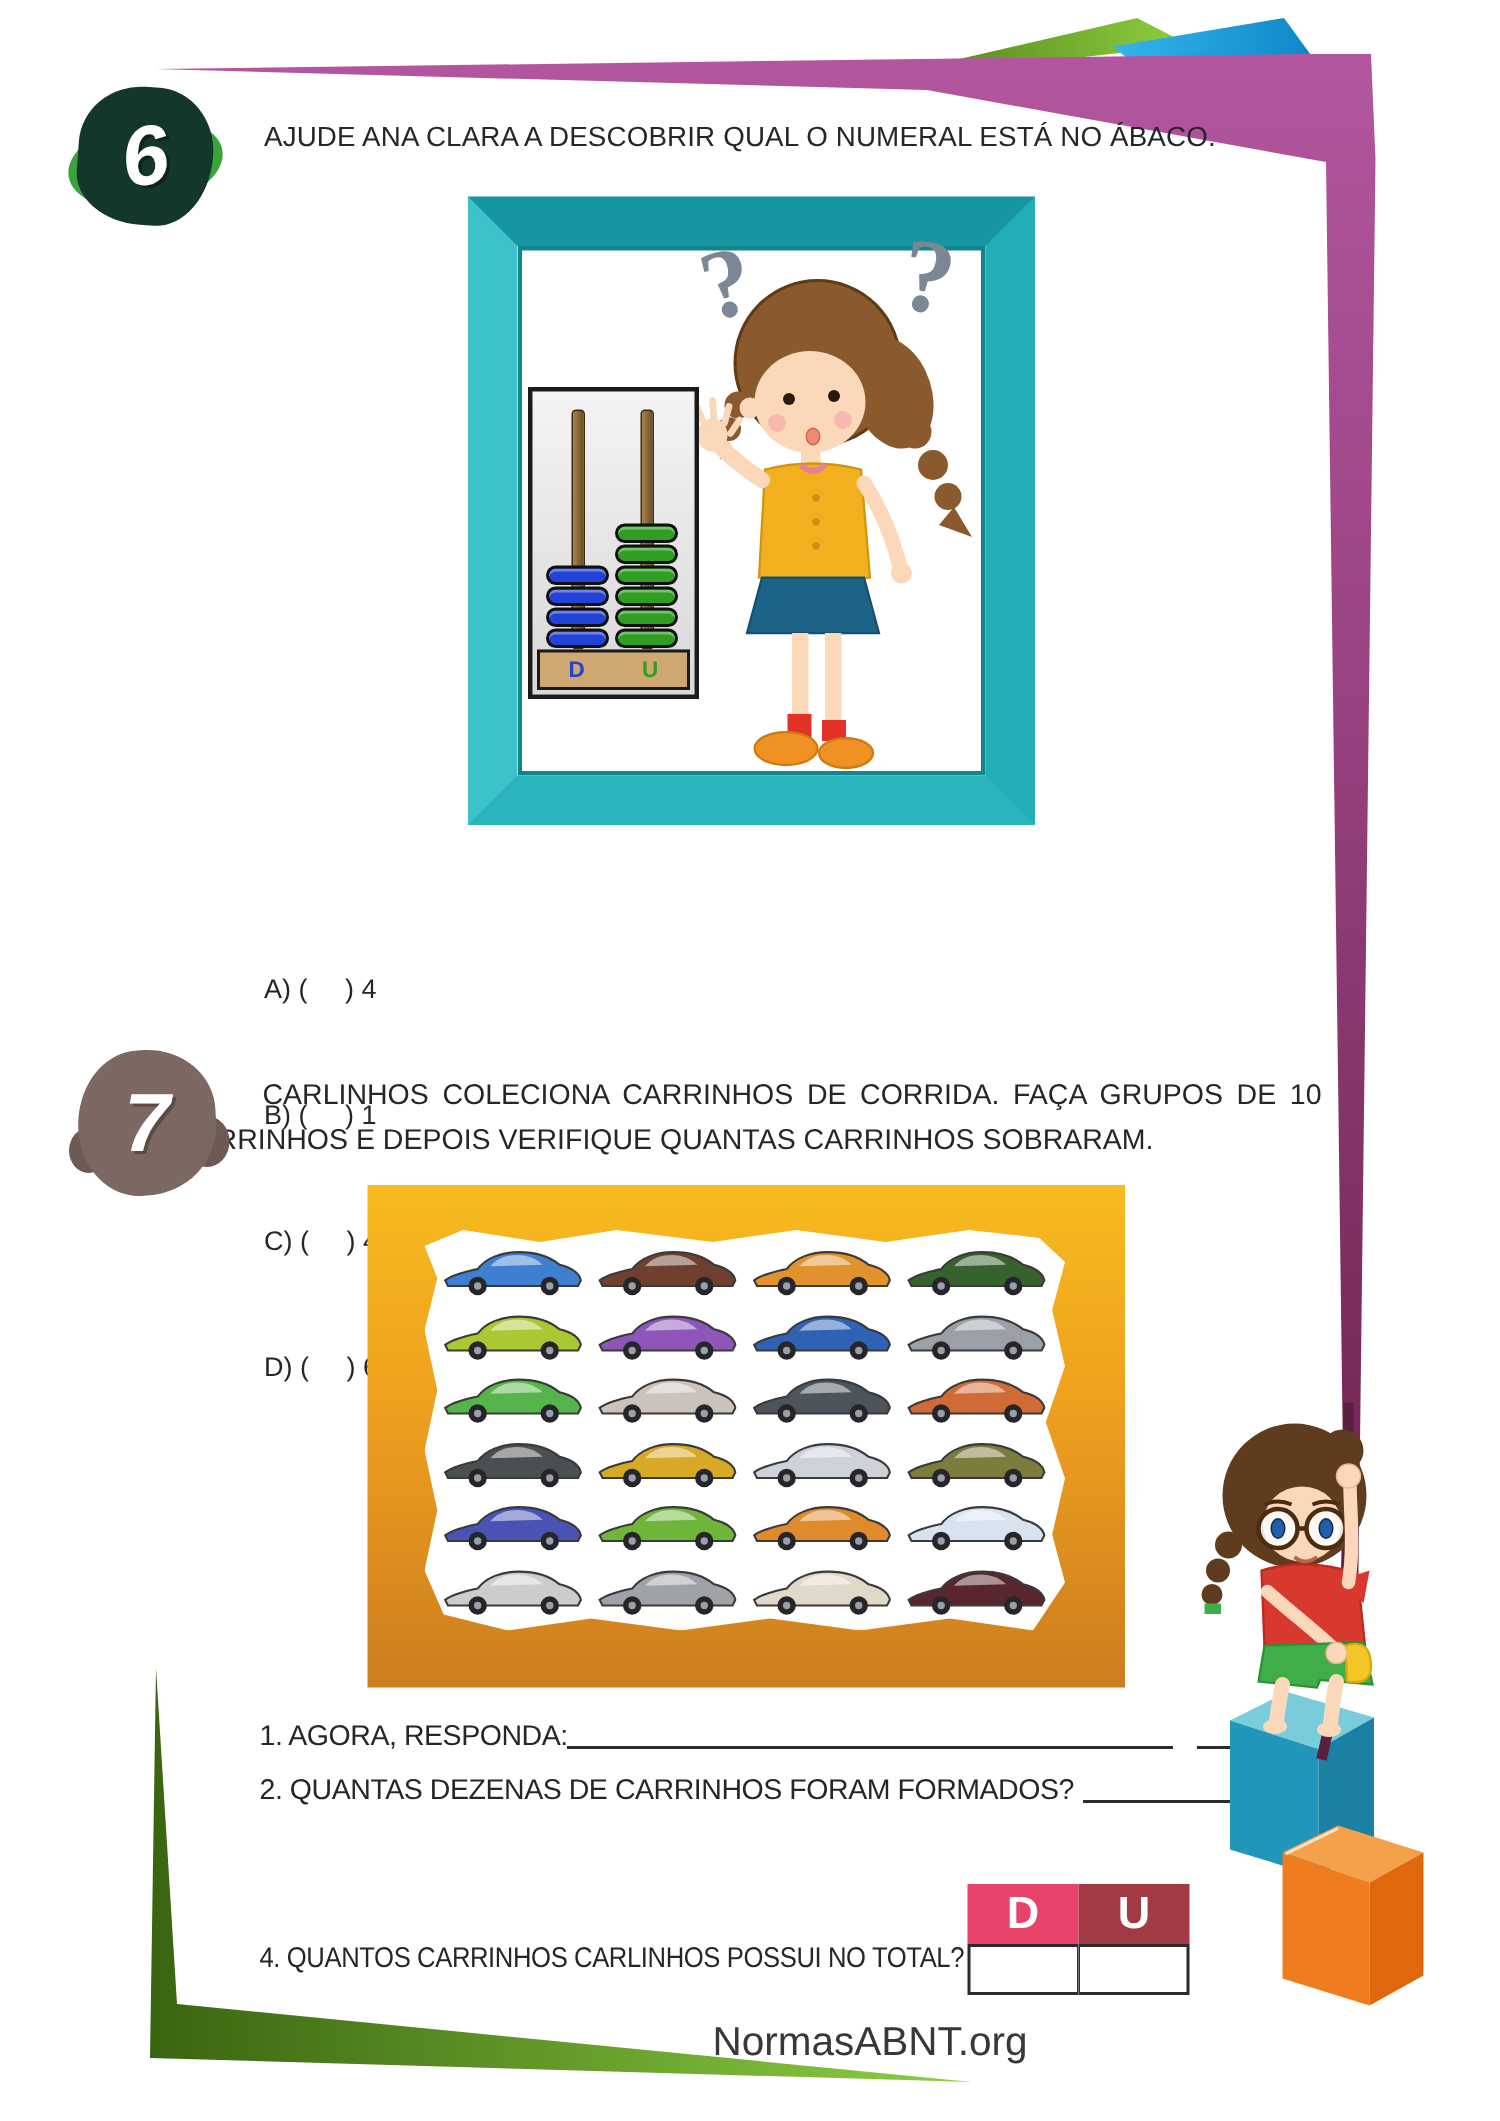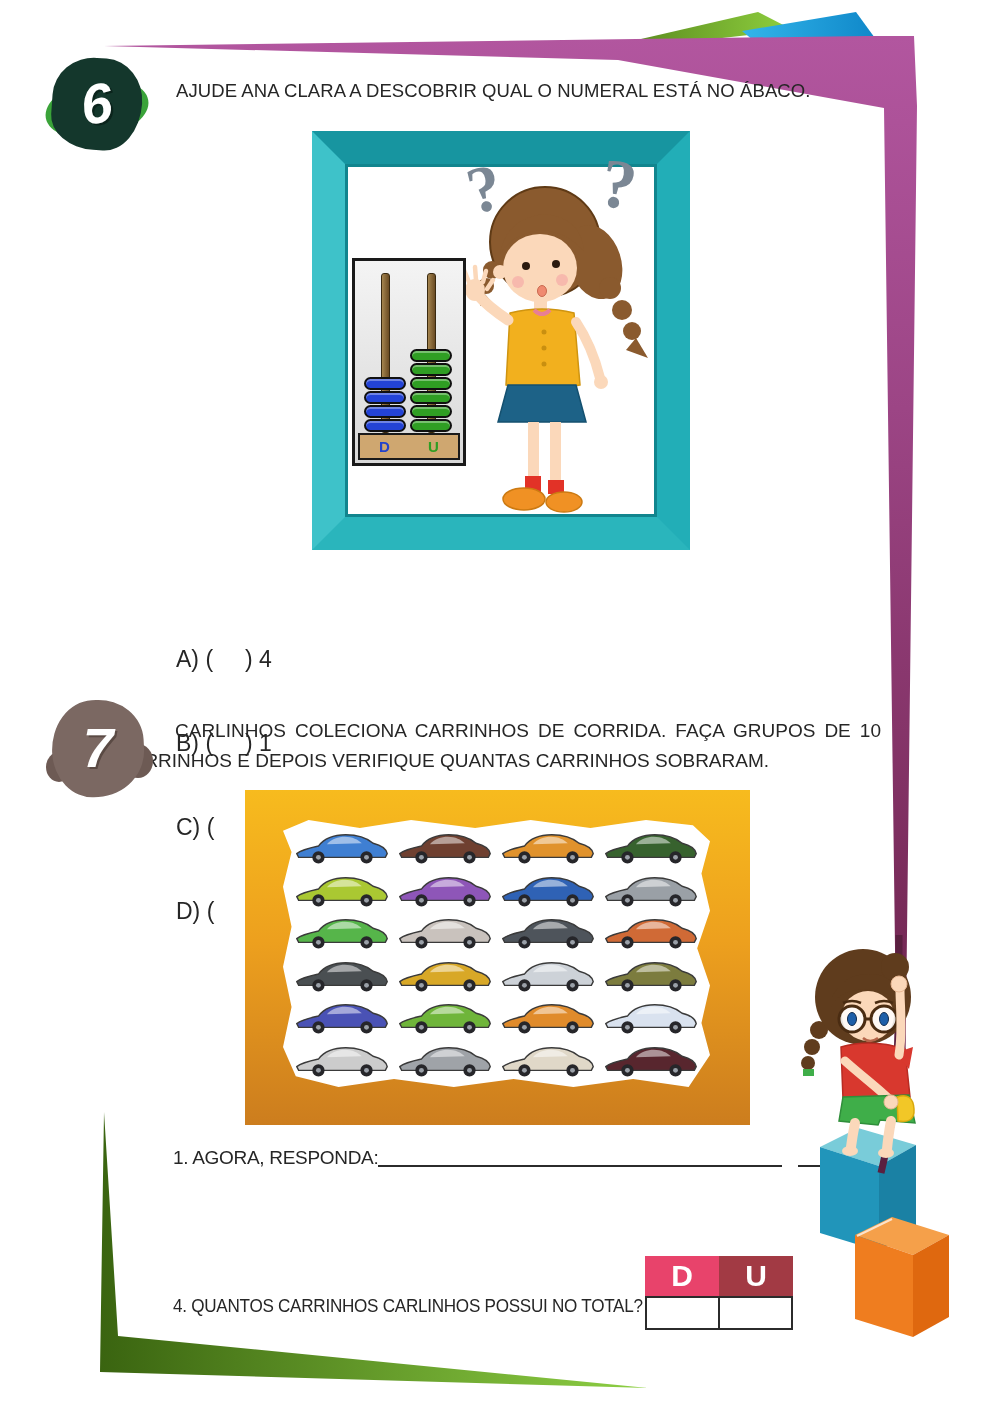--- a/index.html
+++ b/index.html
@@ -41,21 +41,21 @@
         box-shadow:inset 0 2px 0 rgba(255,255,255,.35);}
   .abacus-base{position:absolute;left:3px;right:3px;bottom:3px;height:27px;background:#cfa770;
                border:2px solid #1a1a1a;box-sizing:border-box;display:flex;justify-content:space-around;
                align-items:center;font-weight:bold;font-size:15px;}
   .abacus-base .d{color:#2343cc;}.abacus-base .u{color:#2f9e23;}
 
   .girl-svg{position:absolute;left:450px;top:150px;z-index:1;}
   .climb-svg{position:absolute;left:795px;top:935px;z-index:3;}
 
   .instruction{position:absolute;left:176px;top:562px;font-size:18.5px;z-index:1;}
-  .options{position:absolute;left:176px;top:589px;font-size:23px;line-height:28px;white-space:pre;z-index:1;}
+  .options{position:absolute;left:176px;top:589px;font-size:18px;line-height:28px;white-space:pre;z-index:1;}
 
   .q7-text{position:absolute;left:118px;top:716px;width:763px;font-size:19px;line-height:30px;z-index:1;}
   .q7-line1{display:block;text-indent:57px;text-align:justify;text-align-last:justify;}
   .q7-line2{display:block;}
 
   
   .cars-frame{position:absolute;left:245px;top:790px;width:505px;height:335px;z-index:1;
               background:linear-gradient(180deg,#f7bb1e 0%,#eda01e 45%,#cc7d1e 100%);}
   .cars-white{position:absolute;left:38px;top:30px;right:40px;bottom:38px;background:#fff;
               clip-path:polygon(0% 4%,6% 0%,18% 3%,30% 0%,45% 3%,58% 0%,72% 3%,85% 0%,96% 2%,100% 8%,
@@ -449,20 +449,23 @@
             <circle cx="27" cy="31" r="2.6" fill="#9aa0a8"></circle>
             <circle cx="78" cy="31" r="2.6" fill="#9aa0a8"></circle>
           </svg>
         </div>
       </div>
   </div>
 
   <div class="qline q1">
     <span class="lbl">1. AGORA, RESPONDA:</span><span class="blank b1"></span><span class="blank b1b"></span>
   </div>
+  <div class="qline q2">
+    <span class="lbl">2. QUANTAS DEZENAS DE CARRINHOS FORAM FORMADOS?</span><span class="blank b2"></span>
+  </div>
   <div class="qline q4">
     <span class="lbl">4. QUANTOS CARRINHOS CARLINHOS POSSUI NO TOTAL?</span>
   </div>
 
   <div class="du-table">
     <div class="du-row">
       <div class="du-cell du-head" style="background: rgb(232, 67, 107);">D</div>
       <div class="du-cell du-head" style="background: rgb(162, 58, 68);">U</div>
     </div>
     <div class="du-row">
@@ -504,13 +507,14 @@
     <path d="M48,162 L114,160 L120,188 L85,185 L83,190 L44,186 Z" fill="#3fae49" stroke="#2f8e3a" stroke-width="1.5"></path>
     <path d="M60,188 C58,198 57,204 56,212" stroke="#fbd8ba" stroke-width="10" fill="none" stroke-linecap="round"></path>
     <path d="M96,186 C94,196 93,204 92,214" stroke="#fbd8ba" stroke-width="10" fill="none" stroke-linecap="round"></path>
     <ellipse cx="55" cy="216" rx="8" ry="5" fill="#fbd8ba"></ellipse>
     <ellipse cx="91" cy="218" rx="8" ry="5" fill="#fbd8ba"></ellipse>
     <path d="M102,162 Q118,157 119,174 Q120,189 103,186 Z" fill="#f2c727" stroke="#d9a80c" stroke-width="1.5"></path>
     <circle cx="104" cy="49" r="8" fill="#fbd8ba" stroke="#e8b894"></circle>
     <circle cx="96" cy="167" r="7" fill="#fbd8ba" stroke="#e8b894"></circle>
   </svg>
 
+  <div class="footer">NormasABNT.org</div>
 </div>
 
 </body></html>

